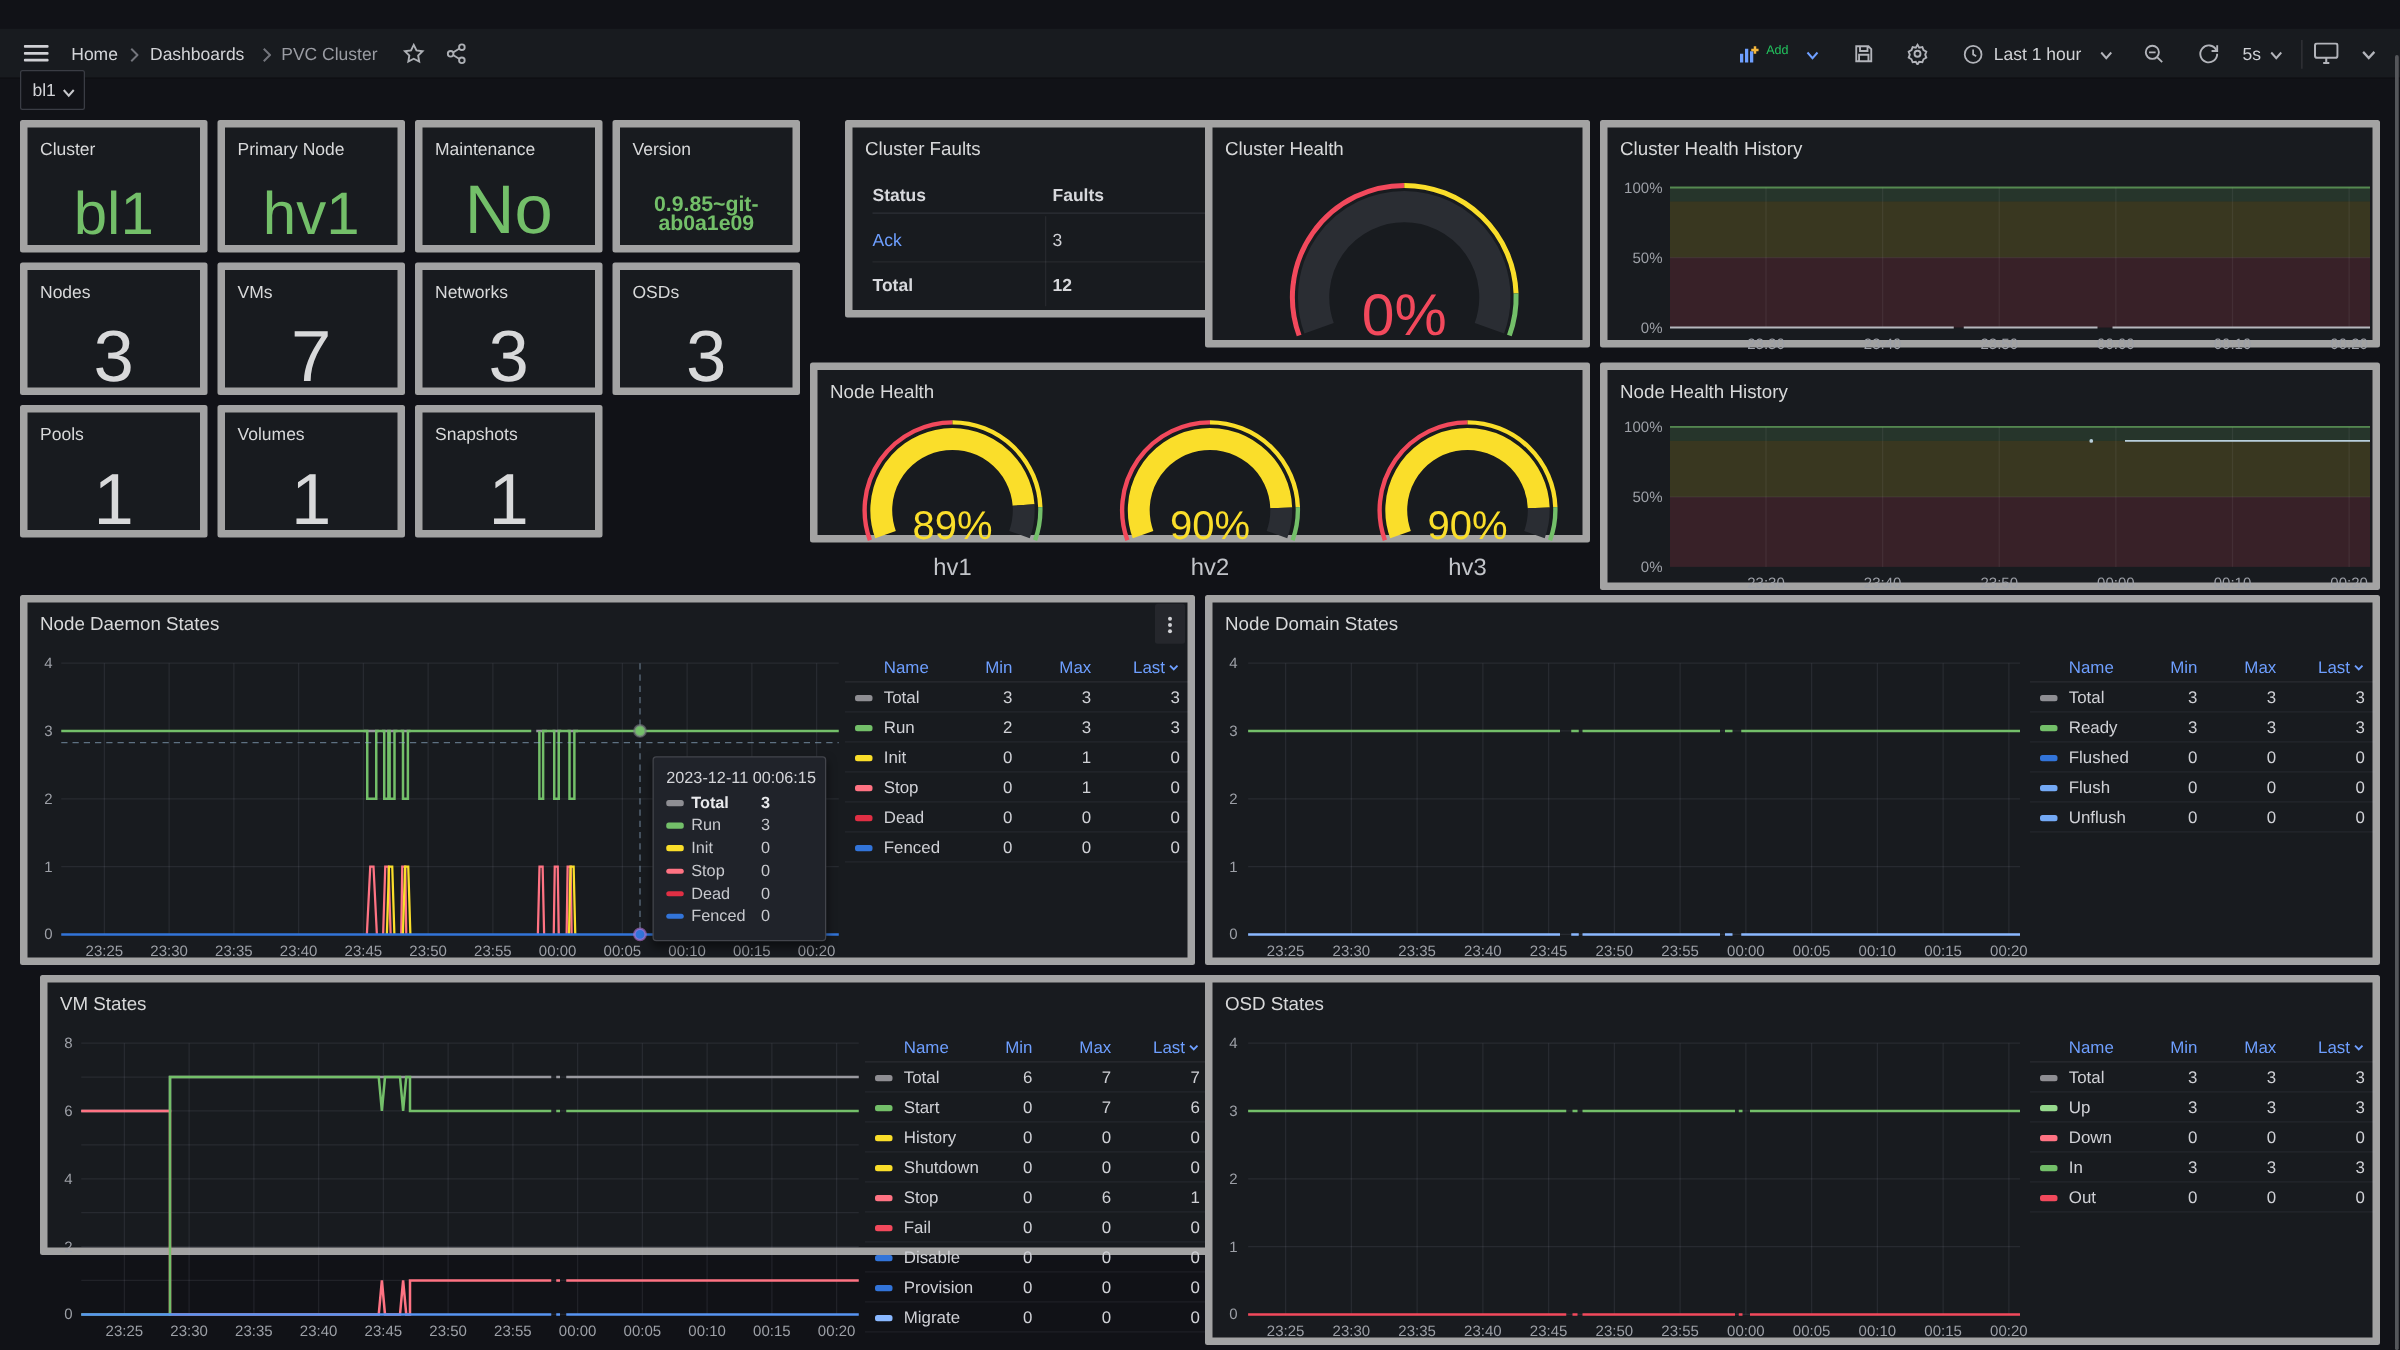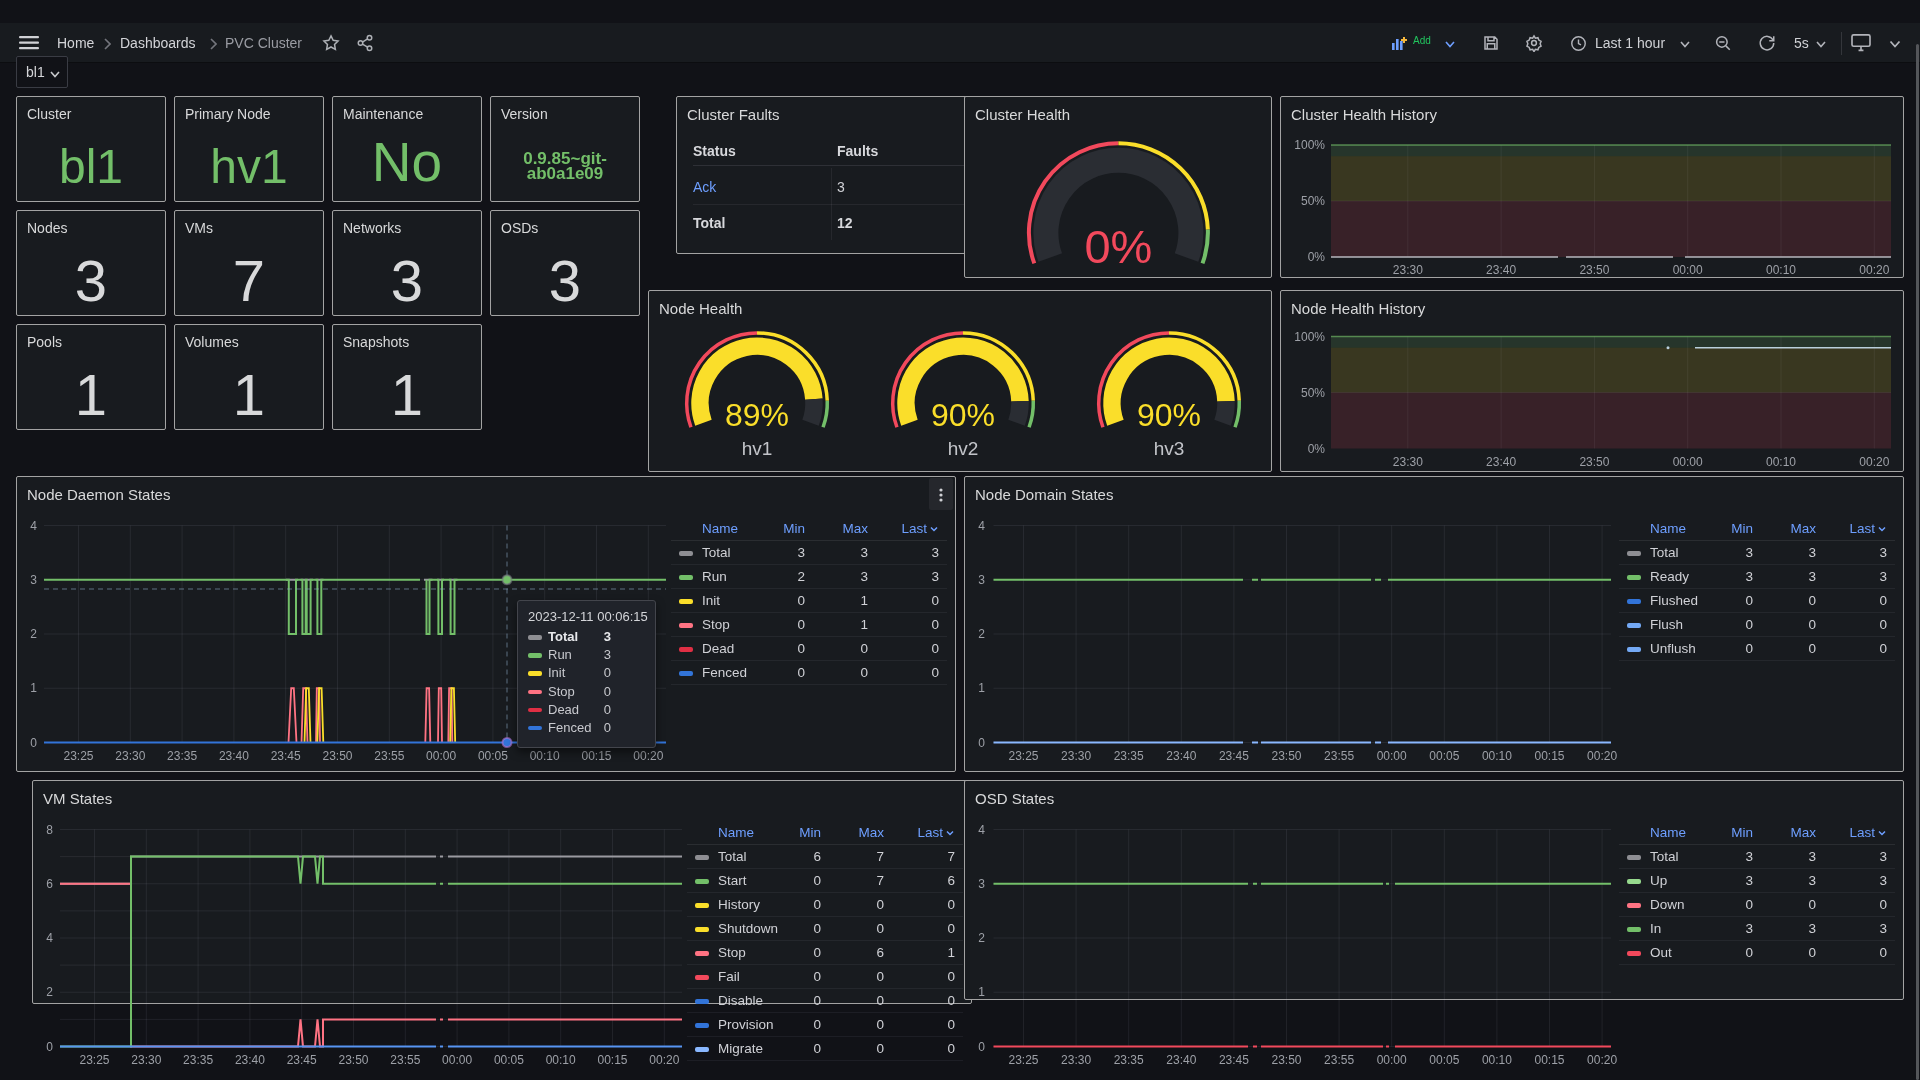--- a/index.html
+++ b/index.html
@@ -1,16 +1,16 @@
 <!DOCTYPE html>
 <html><head><meta charset="utf-8"><style>
 * { margin:0; padding:0; box-sizing:border-box; }
 html,body { width:1920px; height:1080px; background:#111217; font-family:"Liberation Sans",sans-serif; overflow:hidden; }
 .nav { position:absolute; left:0; top:0; width:1920px; height:40px; background:#181b1f; border-bottom:1px solid #0c0d10;margin-top:23px; }
-.panel { position:absolute; background:#181b1f; border:1px solid #a3a3a3; border-radius:2px; }
+.panel { position:absolute; background:#181b1f; border:6px solid #a3a3a3; border-radius:2px; }
 .ptitle { position:absolute; left:10px; top:9px; font-size:15px; font-weight:500; color:#d8d9da; white-space:nowrap; }
 .sval { position:absolute; left:0; right:0; top:40px; height:58px; display:flex; align-items:center; justify-content:center; text-align:center; }
 .legend { position:absolute; width:276px; font-size:13.5px; color:#d0d1d6; }
 .lhead { position:relative; height:24px; line-height:24px; border-bottom:1px solid rgba(204,204,220,0.10); font-weight:500; }
 .lrow { position:relative; height:24px; line-height:24px; border-bottom:1px solid rgba(204,204,220,0.07); }
 .lname { position:absolute; left:31px; }
 .lv { position:absolute; text-align:right; }
 .v1 { right:142px; } .v2 { right:79px; } .v3 { right:8px; }
 .lrow .pill { position:absolute; left:8px; top:10px; }
 .pill { display:inline-block; width:14px; height:4.5px; border-radius:2px; vertical-align:middle; }
@@ -156,21 +156,21 @@
 <div class="panel" style="left:964px;top:96px;width:308px;height:182px">
     <div class="ptitle">Cluster Health</div>
     <svg width="306" height="180" style="position:absolute;left:0;top:0">
       <path d="M 69.30 166.41 A 89.50 89.50 0 0 1 153.40 46.30" stroke="#F2495C" stroke-width="4" fill="none"></path>
 <path d="M 153.40 46.30 A 89.50 89.50 0 0 1 242.85 132.68" stroke="#FADE2A" stroke-width="4" fill="none"></path>
 <path d="M 242.85 132.68 A 89.50 89.50 0 0 1 237.50 166.41" stroke="#73BF69" stroke-width="4" fill="none"></path>
 <path d="M 85.27 160.60 A 72.50 72.50 0 1 1 221.53 160.60" stroke="#2a2d33" stroke-width="25" fill="none"></path>
 <text x="153.4" y="166" text-anchor="middle" font-size="47" font-weight="500" fill="#F2495C">0%</text>
     </svg>
   </div>
-<div class="panel" style="left:648px;top:290px;width:624px;height:182px">
+<div class="panel" style="left:648px;top:290px;width:624px;height:144px">
     <div class="ptitle">Node Health</div>
     <svg width="622" height="180" style="position:absolute;left:0;top:0">
       <path d="M 41.94 136.24 A 70.30 70.30 0 0 1 108.00 41.90" stroke="#F2495C" stroke-width="3.5" fill="none"></path>
 <path d="M 108.00 41.90 A 70.30 70.30 0 0 1 178.26 109.75" stroke="#FADE2A" stroke-width="3.5" fill="none"></path>
 <path d="M 178.26 109.75 A 70.30 70.30 0 0 1 174.06 136.24" stroke="#73BF69" stroke-width="3.5" fill="none"></path>
 <path d="M 54.44 131.70 A 57.00 57.00 0 1 1 164.85 108.03" stroke="#FADE2A" stroke-width="17.5" fill="none"></path>
 <path d="M 164.85 108.03 A 57.00 57.00 0 0 1 161.56 131.70" stroke="#2a2d33" stroke-width="17.5" fill="none"></path>
 <text x="108" y="135" text-anchor="middle" font-size="32" font-weight="500" fill="#FADE2A">89%</text>
 <text x="108" y="164" text-anchor="middle" font-size="19" fill="#c2c4c9">hv1</text>
       <path d="M 247.94 136.24 A 70.30 70.30 0 0 1 314.00 41.90" stroke="#F2495C" stroke-width="3.5" fill="none"></path>
@@ -564,21 +564,21 @@
       </div>
 <div class="lrow">
         <span class="pill" style="background:#8AB8FF"></span>
         <span class="lname">Migrate</span>
         <span class="lv v1">0</span>
         <span class="lv v2">0</span>
         <span class="lv v3">0</span>
       </div>
 </div>
   </div>
-<div class="panel" style="left:964px;top:780px;width:940px;height:220px">
+<div class="panel" style="left:964px;top:780px;width:940px;height:296px">
     <div class="ptitle">OSD States</div>
     <svg width="938" height="294" style="position:absolute;left:0;top:0">
       <line x1="28.5" y1="265.50" x2="646" y2="265.50" stroke="rgba(204,204,220,0.09)" stroke-width="1"></line>
 <text x="20" y="269.50" text-anchor="end" font-size="12" fill="#9da0a7">0</text>
 <line x1="28.5" y1="211.25" x2="646" y2="211.25" stroke="rgba(204,204,220,0.09)" stroke-width="1"></line>
 <text x="20" y="215.25" text-anchor="end" font-size="12" fill="#9da0a7">1</text>
 <line x1="28.5" y1="157.00" x2="646" y2="157.00" stroke="rgba(204,204,220,0.09)" stroke-width="1"></line>
 <text x="20" y="161.00" text-anchor="end" font-size="12" fill="#9da0a7">2</text>
 <line x1="28.5" y1="102.75" x2="646" y2="102.75" stroke="rgba(204,204,220,0.09)" stroke-width="1"></line>
 <text x="20" y="106.75" text-anchor="end" font-size="12" fill="#9da0a7">3</text>

